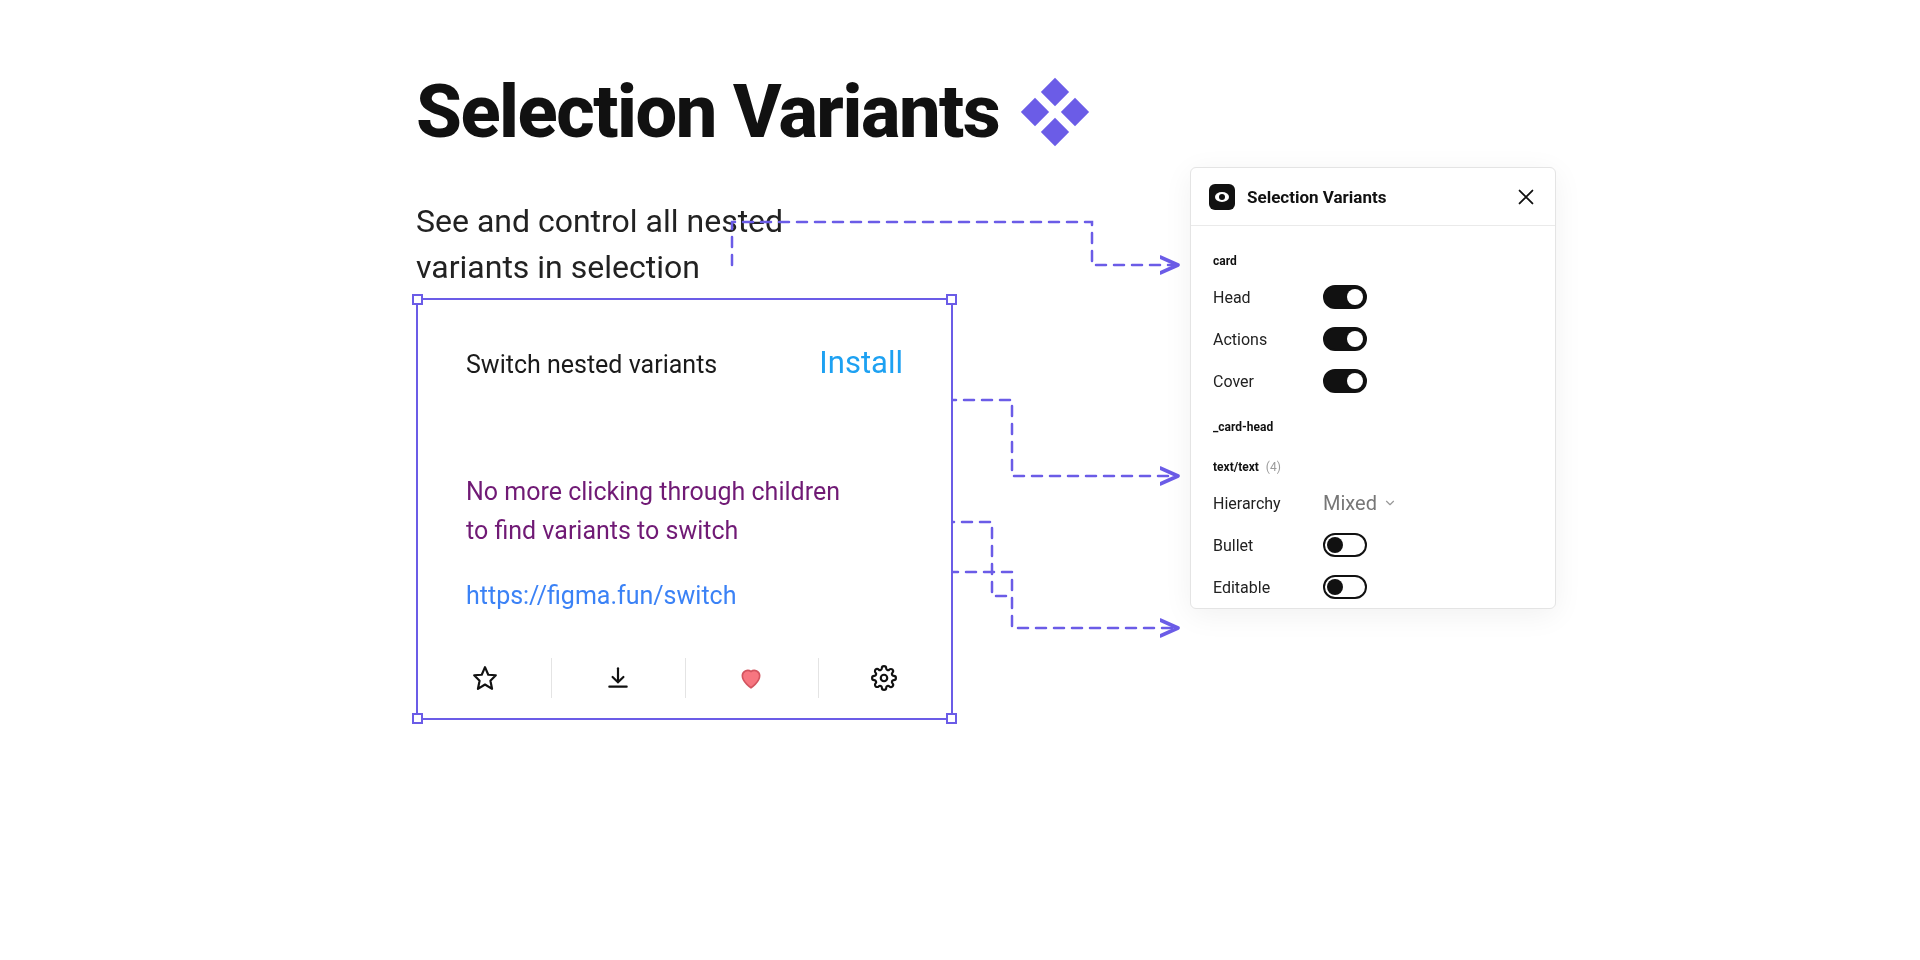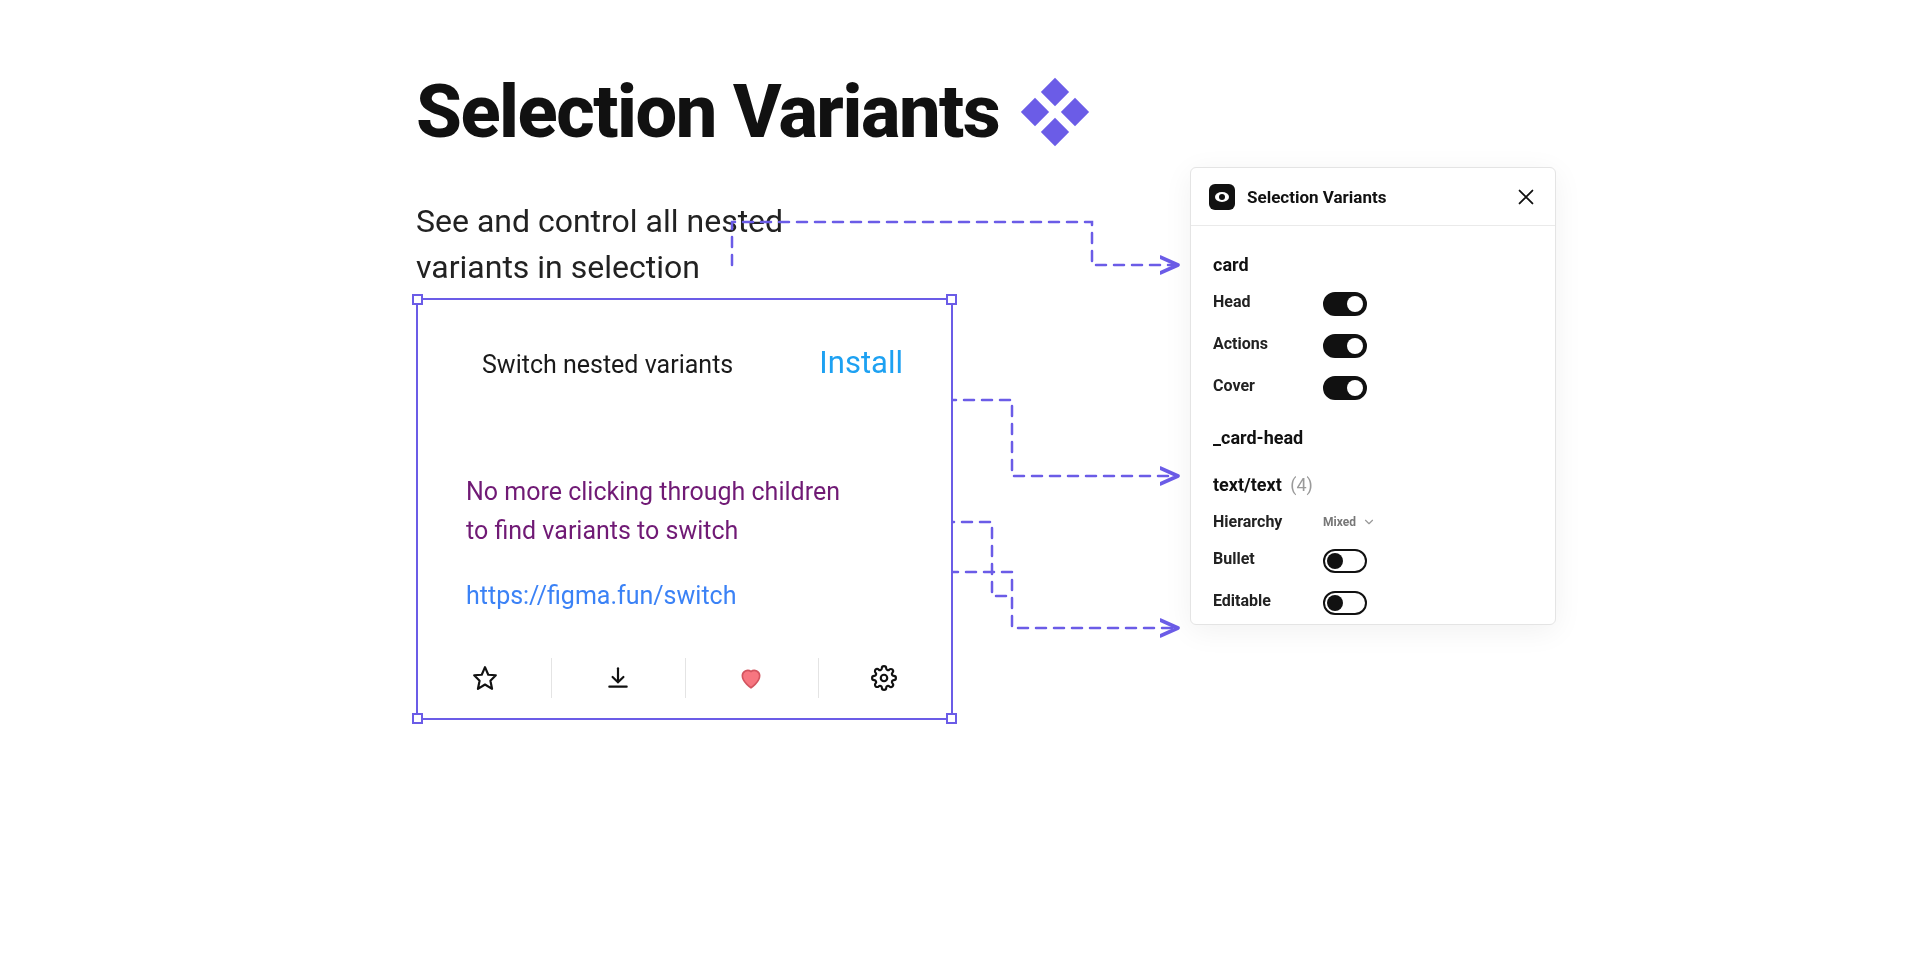--- a/index.html
+++ b/index.html
@@ -84,21 +84,20 @@
 .h-br { right: -6px; bottom: -6px; }
 
 .card-inner {
   padding: 44px 48px 0 48px;
 }
 .card-row1 {
   display: flex;
   justify-content: space-between;
   align-items: baseline;
   margin-bottom: 92px;
-  margin-left: 16px;
 }
 .card-row1 .title {
   font-size: 25px;
   color: #1a1a1a;
 }
 .card-row1 .install {
   font-size: 31px;
   color: #1da1f2;
   text-decoration: none;
 }
@@ -204,42 +203,42 @@
   width: 22px;
   height: 22px;
   cursor: pointer;
   color: #111;
 }
 
 .panel-body {
   padding: 10px 0 0 0;
 }
 .group-label {
-  font-size: 18px;
+  font-size: 12px;
   font-weight: 700;
   color: #111;
   padding: 18px 22px 8px 22px;
 }
 .group-label .count {
   font-weight: 400;
   color: #9a9a9a;
   margin-left: 4px;
 }
 .prop-row {
   display: flex;
+  align-items: center;
   padding: 9px 22px;
-  font-weight: bold;
 }
 .prop-row .pname {
   width: 110px;
   font-size: 16px;
   color: #222;
 }
 .prop-row .pval {
-  font-size: 12px;
+  font-size: 20px;
   color: #777;
   display: flex;
   align-items: center;
   gap: 6px;
 }
 
 .toggle {
   position: relative;
   width: 44px;
   height: 24px;

